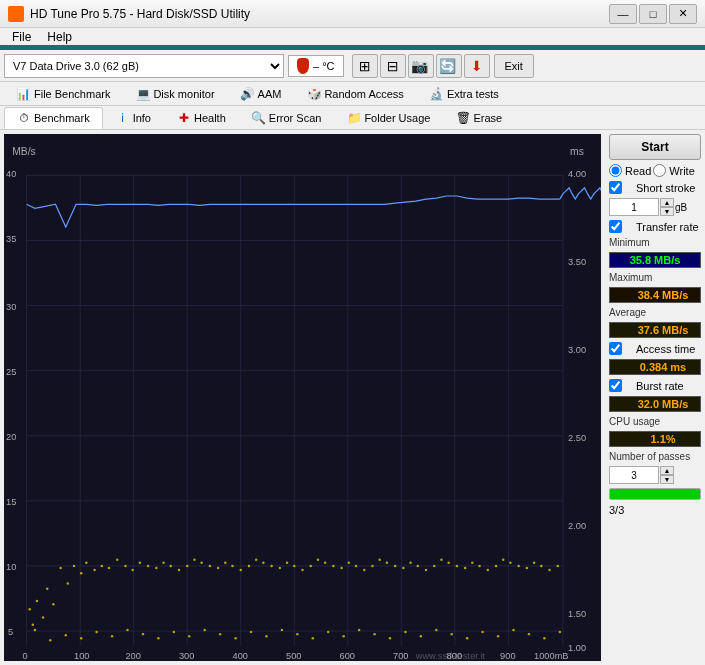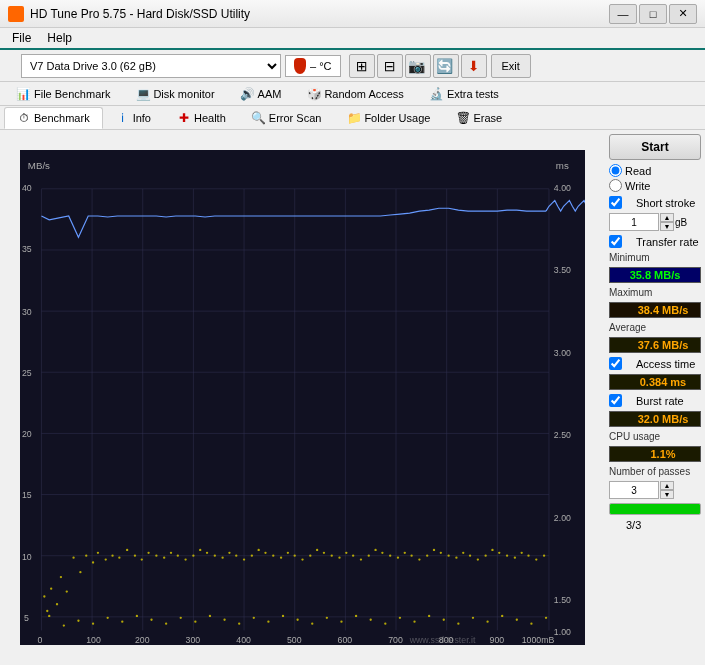--- a/index.html
+++ b/index.html
@@ -16,41 +16,41 @@
       justify-content: space-between;
     }
     .title-bar-left { display: flex; align-items: center; gap: 6px; font-size: 12px; }
     .title-bar-icon { width: 16px; height: 16px; background: #ff6600; border-radius: 2px; display: inline-block; }
     .title-bar-controls { display: flex; gap: 2px; }
     .title-btn { width: 28px; height: 20px; border: 1px solid #aaa; background: #e0e0e0; cursor: pointer; font-size: 11px; display: flex; align-items: center; justify-content: center; border-radius: 2px; }
 
     
     .menu-bar {
       background: #f0f0f0;
-      border-bottom: 2px solid #0f766e;
+      border-bottom: 5px solid #0f766e;
       height: 22px;
       display: flex;
       align-items: center;
       padding: 0 4px;
     }
     .menu-item { padding: 2px 8px; cursor: pointer; font-size: 12px; }
 
     
     .toolbar {
       background: #f0f0f0;
       border-bottom: 1px solid #ccc;
       height: 32px;
       display: flex;
       align-items: center;
       padding: 0 4px;
       gap: 4px;
     }
     .drive-select {
-      width: 260px; height: 24px; font-size: 11px;
-      border: 1px solid #aaa; background: white; padding: 0 4px; margin-left: 17px;
+      width: 280px; height: 24px; font-size: 11px;
+      border: 1px solid #aaa; background: white; padding: 0 4px;
     }
     .temp-display {
       background: #fff; border: 1px solid #aaa;
       padding: 2px 8px; font-size: 11px;
       display: flex; align-items: center; gap: 4px;
     }
     .temp-icon { width: 14px; height: 14px; background: #cc2200; border-radius: 50%; display: inline-block; }
     .toolbar-icons { display: flex; gap: 2px; margin-left: 4px; }
     .toolbar-icon-btn { width: 26px; height: 24px; border: 1px solid #aaa; background: #e8e8e8; cursor: pointer; display: flex; align-items: center; justify-content: center; font-size: 14px; border-radius: 2px; }
     .exit-btn { height: 24px; padding: 0 10px; border: 1px solid #aaa; background: #e8e8e8; cursor: pointer; font-size: 11px; border-radius: 2px; }
@@ -78,21 +78,21 @@
     .main-content {
       display: flex;
       height: calc(665px - 28px - 22px - 32px - 24px - 24px);
       background: #f0f0f0;
     }
 
     
     .chart-area {
       flex: 1;
       background: #1a1a2e;
-      margin: 20px;
+      margin: 4px;
       position: relative;
       overflow: hidden;
     }
 
     
     .right-panel {
       width: 100px;
       padding: 4px;
       display: flex;
       flex-direction: column;
@@ -100,42 +100,42 @@
       background: #f0f0f0;
       overflow-y: auto;
     }
     .start-btn {
       width: 100%; height: 26px;
       background: linear-gradient(180deg, #f0f0f0, #d8d8d8);
       border: 1px solid #999; cursor: pointer;
       font-size: 12px; font-weight: bold;
       border-radius: 3px;
     }
-    .radio-group { display: flex; flex-direction: column; gap: 2px; }
+    .radio-group { display: flex; flex-direction: row; gap: 2px; }
     .radio-label { display: flex; align-items: center; gap: 3px; font-size: 11px; cursor: pointer; }
     .checkbox-label { display: flex; align-items: center; gap: 14px; font-size: 11px; cursor: pointer; }
     .value-box {
       background: #000066;
       color: #00ff00;
       font-size: 11px; font-weight: bold;
       text-align: center;
       padding: 1px 4px;
       border: 1px solid #555;
       border-radius: 0;
     }
     .value-box.orange { background: #1a1a00; color: #ffa500; padding-left: 20px; }
     .section-label { font-size: 10px; color: #333; }
     .spinbox-row { display: flex; align-items: center; gap: 1px; }
     .spinbox-input { width: 50px; height: 18px; font-size: 10px; border: 1px solid #aaa; text-align: center; }
     .spinbox-unit { font-size: 10px; }
     .spinbox-arrows { display: flex; flex-direction: column; }
     .spinbox-arrow { width: 14px; height: 9px; border: 1px solid #aaa; background: #e8e8e8; cursor: pointer; font-size: 7px; display: flex; align-items: center; justify-content: center; }
     .progress-bar-container { width: 100%; height: 12px; background: #ddd; border: 1px solid #aaa; border-radius: 2px; overflow: hidden; }
     .progress-bar-fill { height: 100%; background: #00cc00; }
-    .passes-row { display: flex; align-items: center; justify-content: space-between; margin-left: 17px; }
+    .passes-row { display: flex; align-items: center; justify-content: space-between; }
   </style>
 </head>
 <body>
 
 <div class="title-bar">
   <div class="title-bar-left">
     <div class="title-bar-icon"></div>
     <span>HD Tune Pro 5.75 - Hard Disk/SSD Utility</span>
   </div>
   <div class="title-bar-controls">

